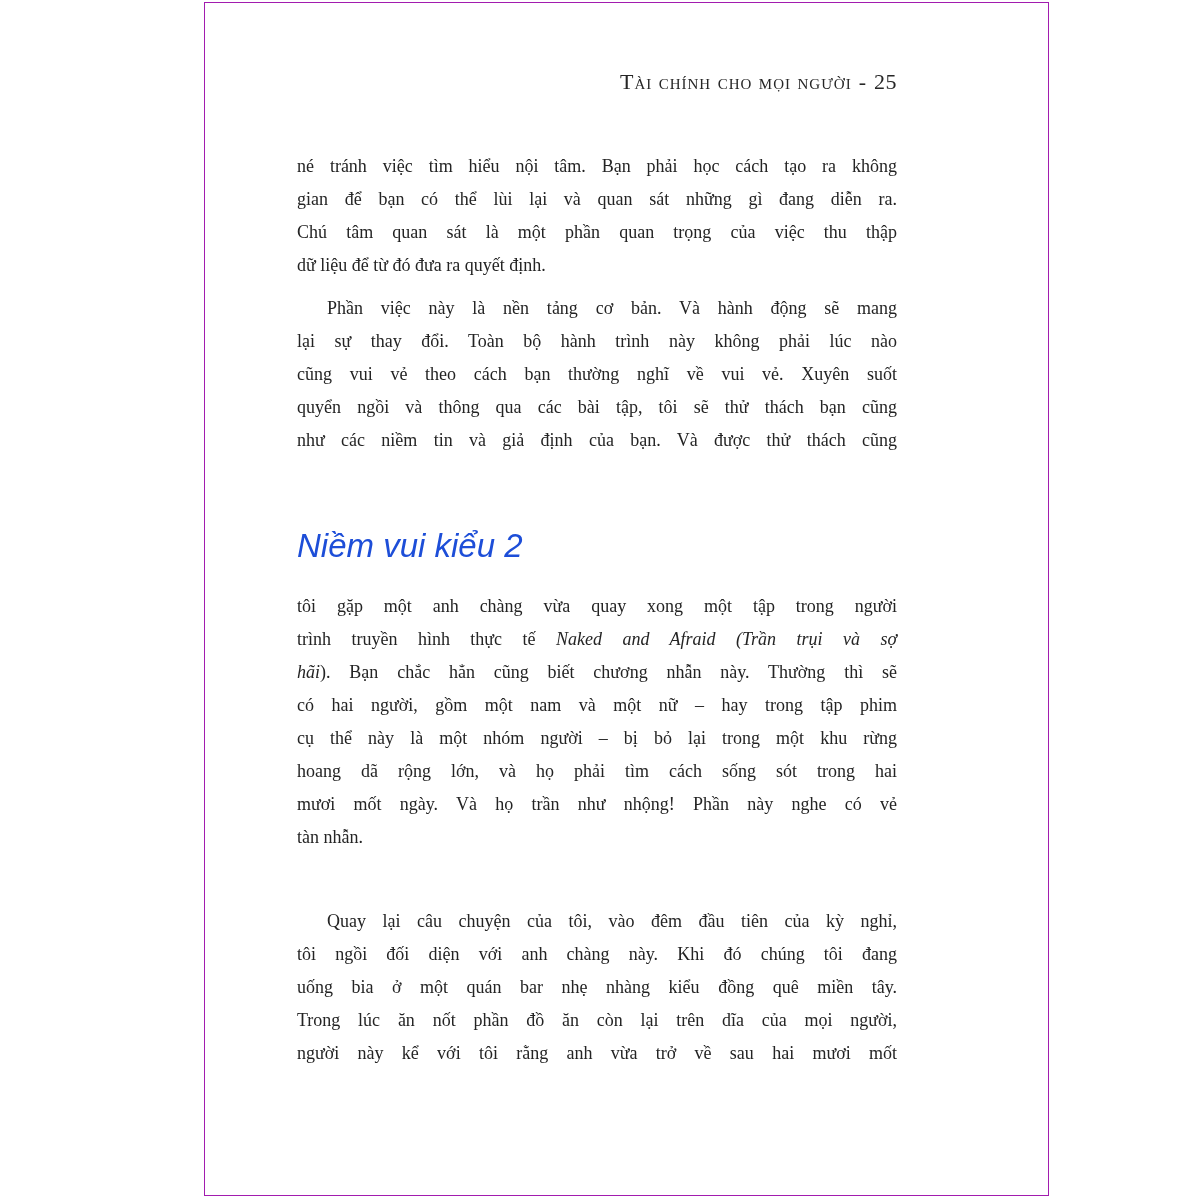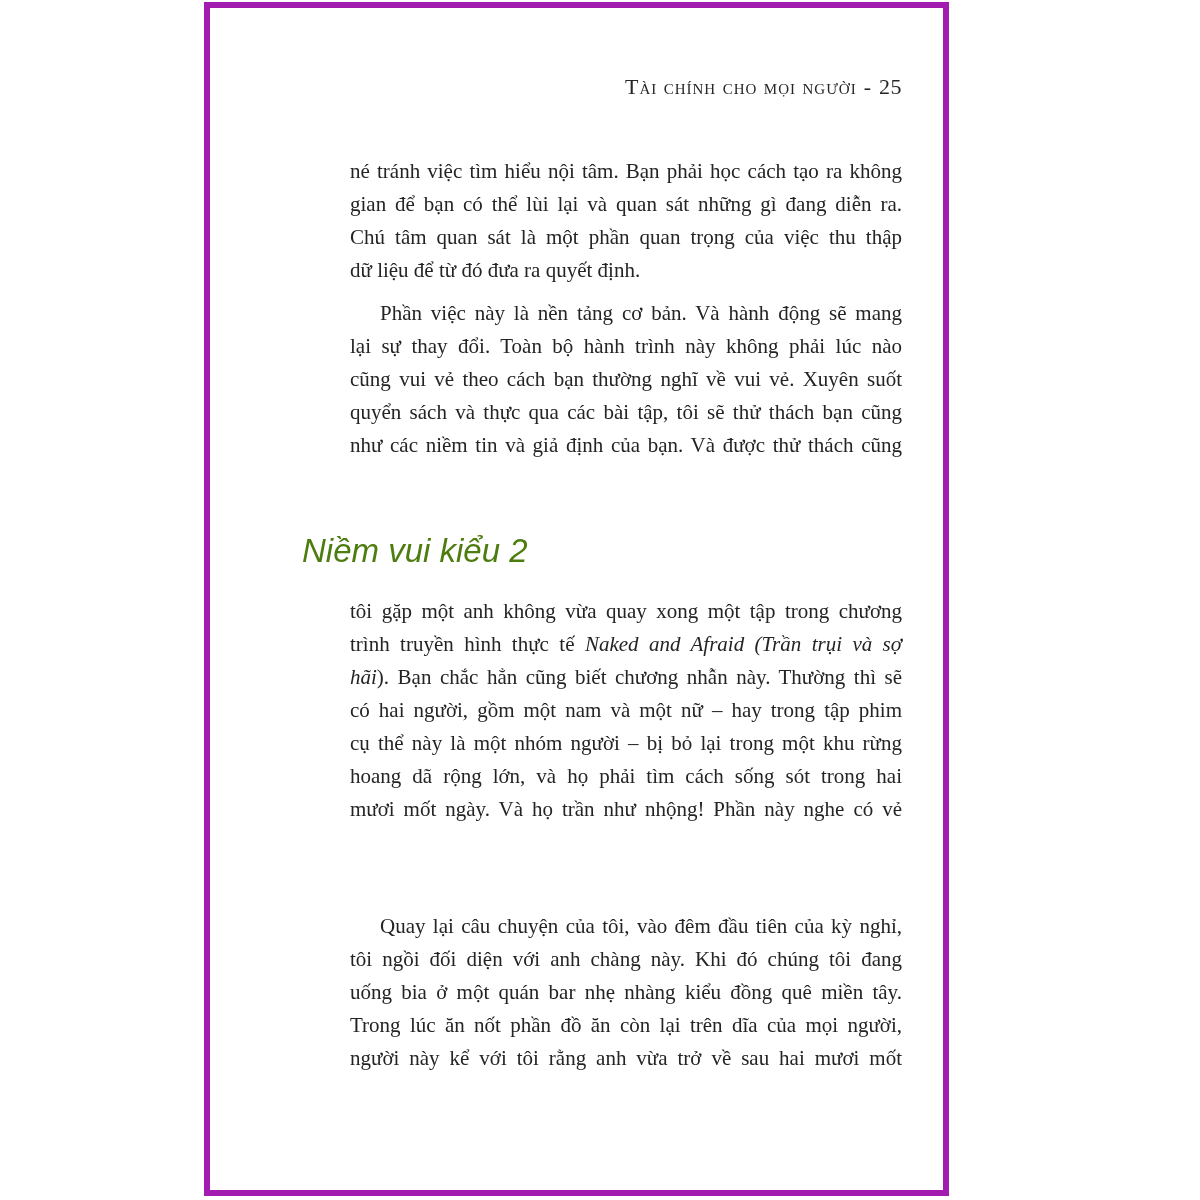--- a/index.html
+++ b/index.html
@@ -6,23 +6,23 @@
   html, body {
     width: 1200px; height: 1200px;
     background: #ffffff;
     font-family: "Liberation Serif", "DejaVu Serif", serif;
     color: #222222;
     overflow: hidden;
   }
   .page {
     position: absolute;
     left: 204px; top: 2px;
-    width: 745px; height: 1194px;
+    width: 845px; height: 1194px;
     background: #ffffff;
-    border: 6px solid #a21caf;
+    border: 1px solid #a21caf;
   }
   
   .running-head {
     position: absolute;
     left: 92px; top: 64px;
     width: 600px; height: 30px;
     line-height: 30px;
     text-align: right;
     font-size: 22px;
     font-variant: small-caps;
@@ -40,41 +40,40 @@
     width: 600px;
   }
   .p1 { top: 147px; }
   .p2 { top: 289px; }
   .p3 { top: 587px; }
   .p4 { top: 902px; }
 
   .ln {
     height: 33px;
     line-height: 33px;
-    font-size: 21px;
+    font-size: 18px;
     text-align: justify;
     text-align-last: justify;
     white-space: nowrap;
     color: #242424;
-    margin-left: 48px;
   }
   .ln.end { text-align-last: left; }
   .ln.ind { padding-left: 30px; }
   .it { font-style: italic; }
 
   
   .section-heading {
     position: absolute;
     left: 92px; top: 520px;
     width: 600px; height: 46px;
     line-height: 46px;
     font-family: "Liberation Sans", "DejaVu Sans", sans-serif;
     font-style: italic;
     font-size: 33px;
-    color: #4d7c0f;
+    color: #1d4ed8;
   }
 </style>
 </head>
 <body>
 
 <div class="page">
 
   <div class="running-head">
     <span>Tài chính cho mọi người</span><span class="sep">-</span><span class="pagenum">25</span>
   </div>
@@ -83,38 +82,39 @@
     <div class="ln">né tránh việc tìm hiểu nội tâm. Bạn phải học cách tạo ra không</div>
     <div class="ln">gian để bạn có thể lùi lại và quan sát những gì đang diễn ra.</div>
     <div class="ln">Chú tâm quan sát là một phần quan trọng của việc thu thập</div>
     <div class="ln end">dữ liệu để từ đó đưa ra quyết định.</div>
   </div>
 
   <div class="para p2">
     <div class="ln ind">Phần việc này là nền tảng cơ bản. Và hành động sẽ mang</div>
     <div class="ln">lại sự thay đổi. Toàn bộ hành trình này không phải lúc nào</div>
     <div class="ln">cũng vui vẻ theo cách bạn thường nghĩ về vui vẻ. Xuyên suốt</div>
-    <div class="ln">quyển sách và thực qua các bài tập, tôi sẽ thử thách bạn cũng</div>
+    <div class="ln">quyển ngồi và thông qua các bài tập, tôi sẽ thử thách bạn cũng</div>
     <div class="ln">như các niềm tin và giả định của bạn. Và được thử thách cũng</div>
   </div>
 
   <div class="section-heading">Niềm vui kiểu 2</div>
 
   <div class="para p3">
-    <div class="ln">tôi gặp một anh không vừa quay xong một tập trong chương</div>
+    <div class="ln">tôi gặp một anh chàng vừa quay xong một tập trong người</div>
     <div class="ln">
       <span>trình truyền hình thực tế </span><span class="it">Naked and Afraid (Trần trụi và sợ</span>
     </div>
     <div class="ln">
       <span class="it">hãi</span><span>). Bạn chắc hẳn cũng biết chương nhẫn này. Thường thì sẽ</span>
     </div>
     <div class="ln">có hai người, gồm một nam và một nữ – hay trong tập phim</div>
     <div class="ln">cụ thể này là một nhóm người – bị bỏ lại trong một khu rừng</div>
     <div class="ln">hoang dã rộng lớn, và họ phải tìm cách sống sót trong hai</div>
     <div class="ln">mươi mốt ngày. Và họ trần như nhộng! Phần này nghe có vẻ</div>
+    <div class="ln end">tàn nhẫn.</div>
   </div>
 
   <div class="para p4">
     <div class="ln ind">Quay lại câu chuyện của tôi, vào đêm đầu tiên của kỳ nghỉ,</div>
     <div class="ln">tôi ngồi đối diện với anh chàng này. Khi đó chúng tôi đang</div>
     <div class="ln">uống bia ở một quán bar nhẹ nhàng kiểu đồng quê miền tây.</div>
     <div class="ln">Trong lúc ăn nốt phần đồ ăn còn lại trên dĩa của mọi người,</div>
     <div class="ln">người này kể với tôi rằng anh vừa trở về sau hai mươi mốt</div>
   </div>
 

